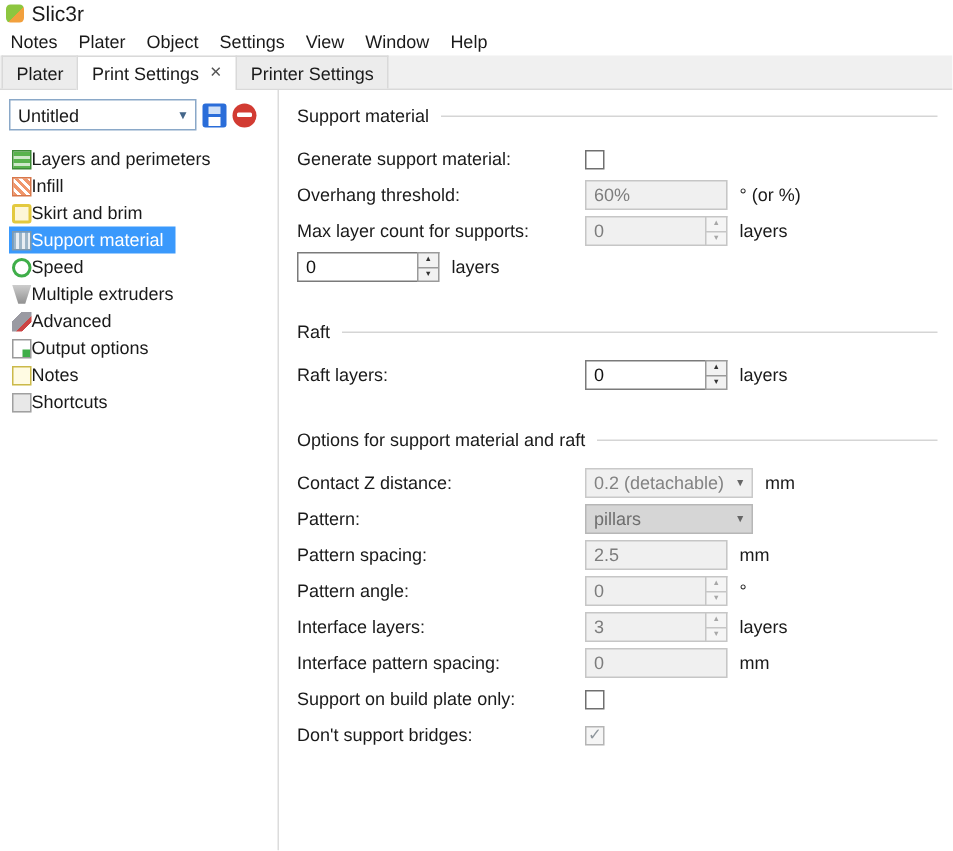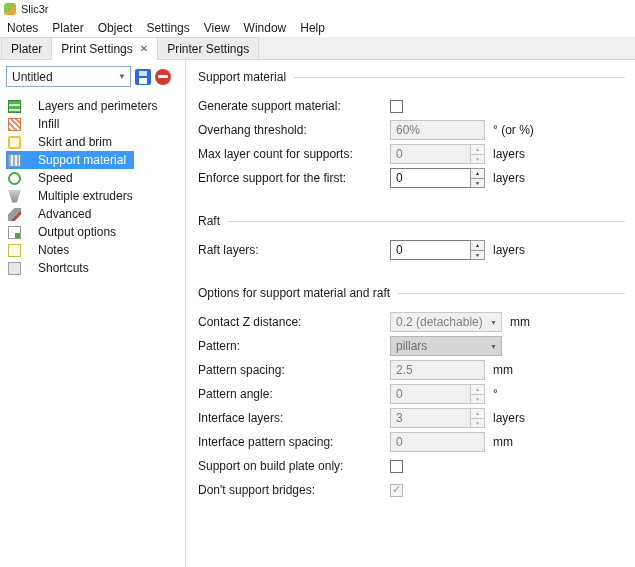--- a/index.html
+++ b/index.html
@@ -3,21 +3,21 @@
 <meta charset="utf-8">
 <style>
   * { margin:0; padding:0; box-sizing:border-box; }
   html,body { width:635px; height:567px; overflow:hidden; background:#fff;
     font-family:"Liberation Sans", sans-serif; font-size:12px; color:#1a1a1a; }
 
   
   .titlebar { height:18px; display:flex; align-items:center; gap:5px; padding-left:4px; background:#fff; }
   .app-icon { width:12px; height:12px; border-radius:3px;
     background:linear-gradient(135deg,#8dc63f 0 55%,#f2a03d 55% 100%); flex:none; }
-  .title-text { font-size:11px; }
+  .title-text { font-size:14px; }
 
   
   .menubar { height:19px; display:flex; align-items:center; background:#fff; }
   .menu-item { padding:2px 7px; cursor:default; }
 
   
   .tabbar { height:23px; background:#f0f0f0; border-bottom:1px solid #d9d9d9;
     display:flex; align-items:flex-end; padding-left:1px; }
   .tab { padding:4px 9px; border:1px solid #d9d9d9; border-bottom:none; background:#ececec;
     margin-right:-1px; display:flex; align-items:center; gap:7px; height:22px; }
@@ -35,21 +35,21 @@
     display:flex; align-items:center; justify-content:space-between; padding-left:5px; }
   .preset-combo .arrow { width:16px; text-align:center; color:#44668a; font-size:8px; }
   .icon-save { width:16px; height:16px; background:#2a6dd9; border-radius:2px; position:relative; flex:none; }
   .icon-save::before { content:""; position:absolute; left:4px; top:2px; width:8px; height:5px; background:#cfe0f7; }
   .icon-save::after  { content:""; position:absolute; left:4px; top:9px; width:8px; height:6px; background:#fff; }
   .icon-delete { width:16px; height:16px; border-radius:50%; background:#d23b32; position:relative; flex:none; }
   .icon-delete::after { content:""; position:absolute; left:3px; top:6px; width:10px; height:3px; background:#fff; border-radius:1px; }
 
   
   .tree { margin-top:10px; }
-  .tree-item { display:flex; align-items:center; gap:17px; height:18px; padding:0 8px 0 2px; width:fit-content; cursor:default; }
+  .tree-item { display:flex; align-items:center; gap:0; height:18px; padding:0 8px 0 2px; width:fit-content; cursor:default; }
   .tree-item.selected { background:#3a99fc; color:#fff; }
   .ti { width:13px; height:13px; flex:none; }
   .ti-layers   { background:repeating-linear-gradient(180deg,#59b34d 0 3px,#cfe9ca 3px 5px); border:1px solid #3d8a36; }
   .ti-infill   { background:repeating-linear-gradient(45deg,#f0956a 0 2px,#fff 2px 4px); border:1px solid #d8774a; }
   .ti-skirt    { border:2px solid #e3c93f; background:#fdf6d8; border-radius:2px; }
   .ti-support  { background:repeating-linear-gradient(90deg,#9db6c8 0 2px,#e8eef3 2px 4px); border:1px solid #7e99ad; }
   .ti-speed    { border-radius:50%; background:#fff; border:2px solid #3fae49; }
   .ti-extruders{ background:linear-gradient(180deg,#cdcdcd,#8f8f8f); clip-path:polygon(0 0,100% 0,68% 100%,32% 100%); }
   .ti-advanced { background:linear-gradient(135deg,transparent 25%,#9a9aa2 25% 60%,#c44 60% 75%,transparent 75%); }
   .ti-output   { background:#fff; border:1px solid #9a9a9a; position:relative; }
@@ -210,21 +210,20 @@
             <span class="spin-btns">
               <span class="spin-btn up">▲</span>
               <span class="spin-btn">▼</span>
             </span>
           </span>
         </span>
         <span class="unit">layers</span>
       </div>
 
       <div class="row">
-        <span class="lbl">Enforce support for the first:</span>
         <span class="ctrl">
           <span class="spin">
             <input value="0" style="">
             <span class="spin-btns">
               <span class="spin-btn up">▲</span>
               <span class="spin-btn">▼</span>
             </span>
           </span>
         </span>
         <span class="unit">layers</span>

